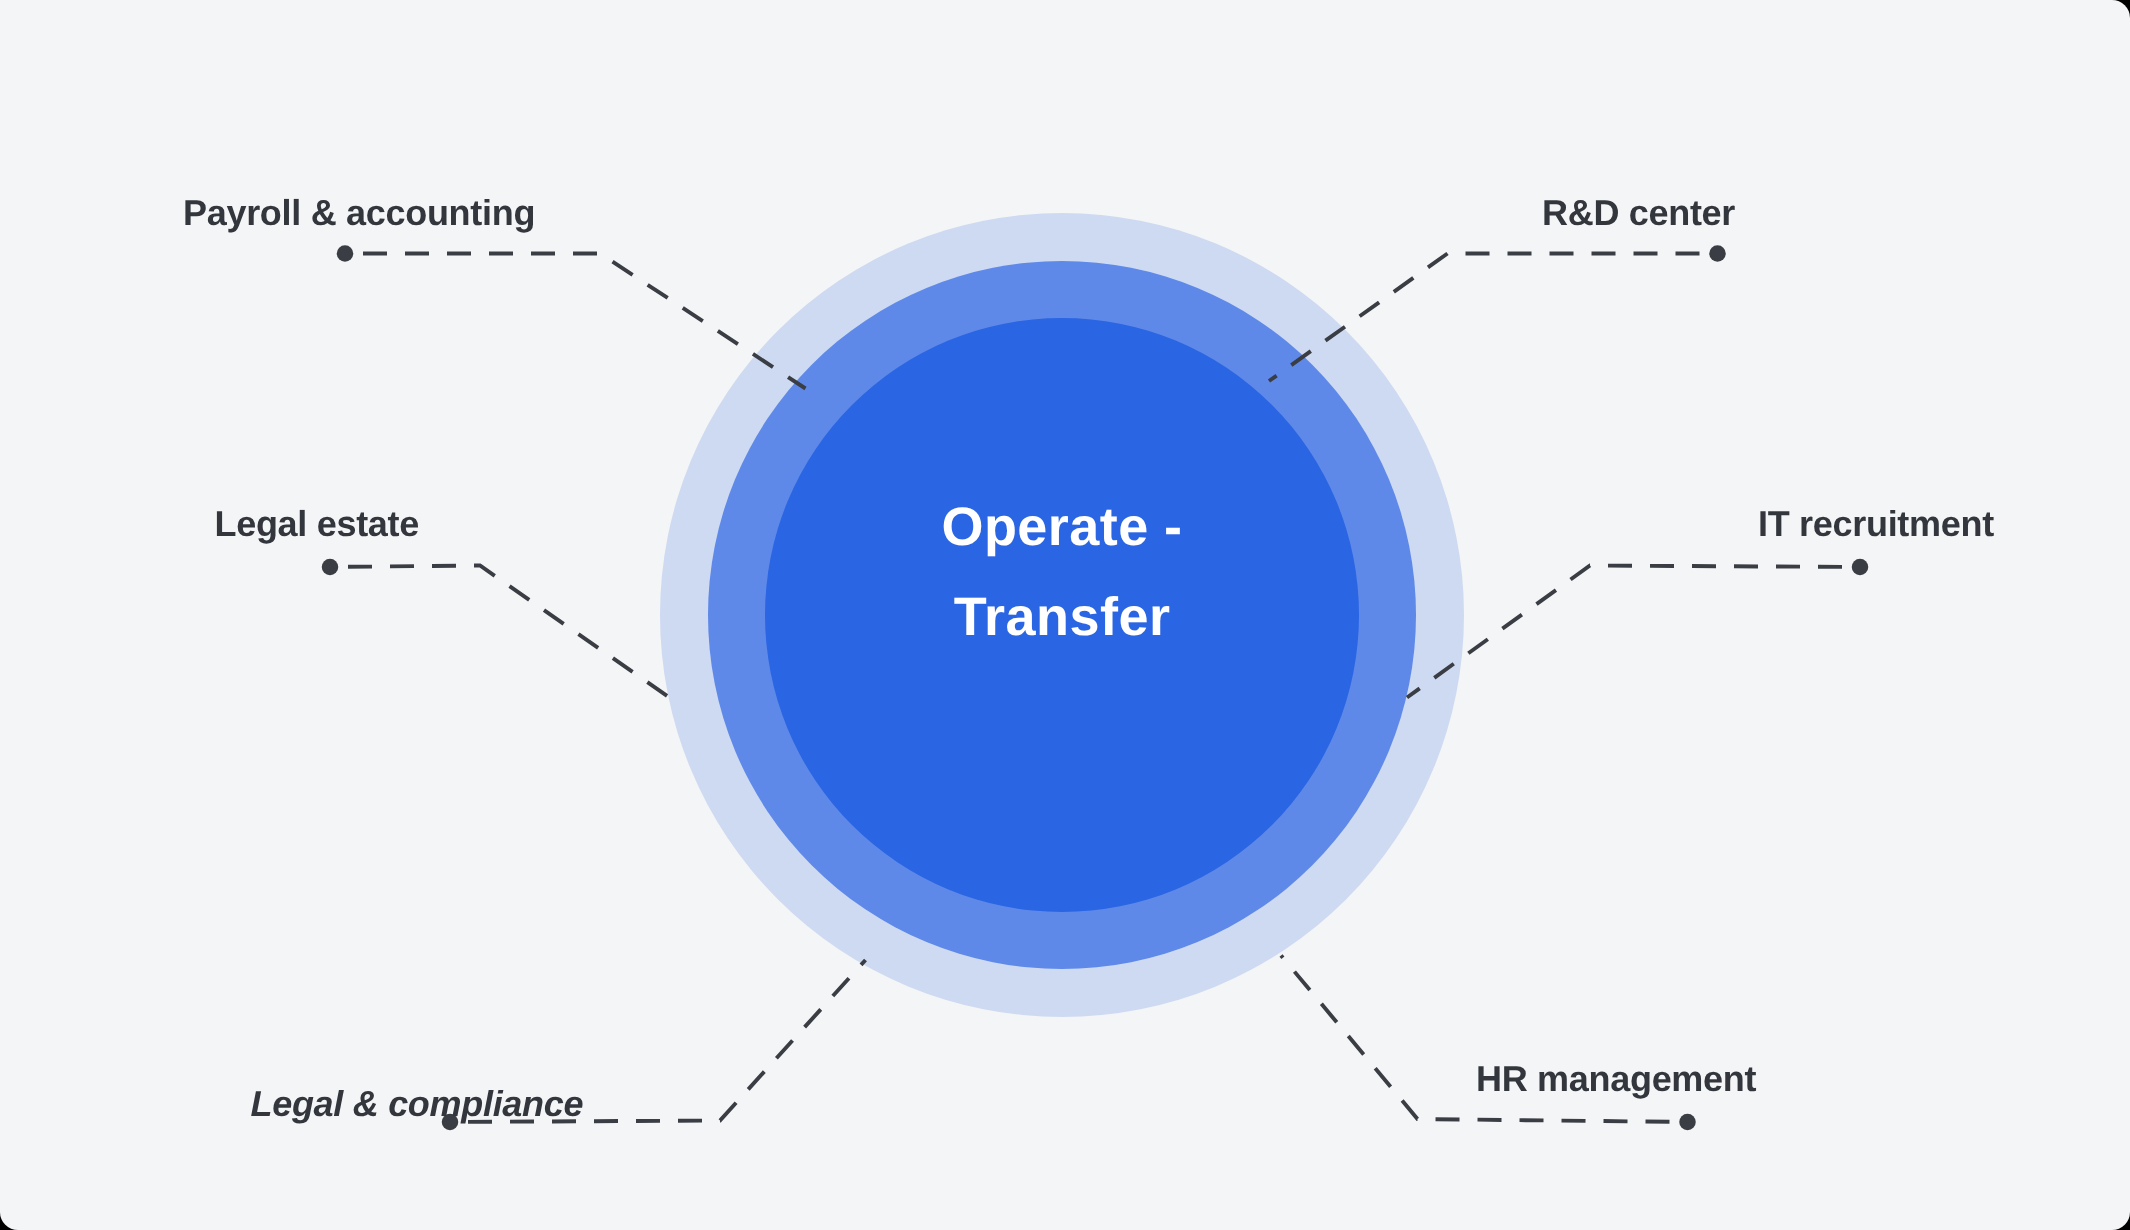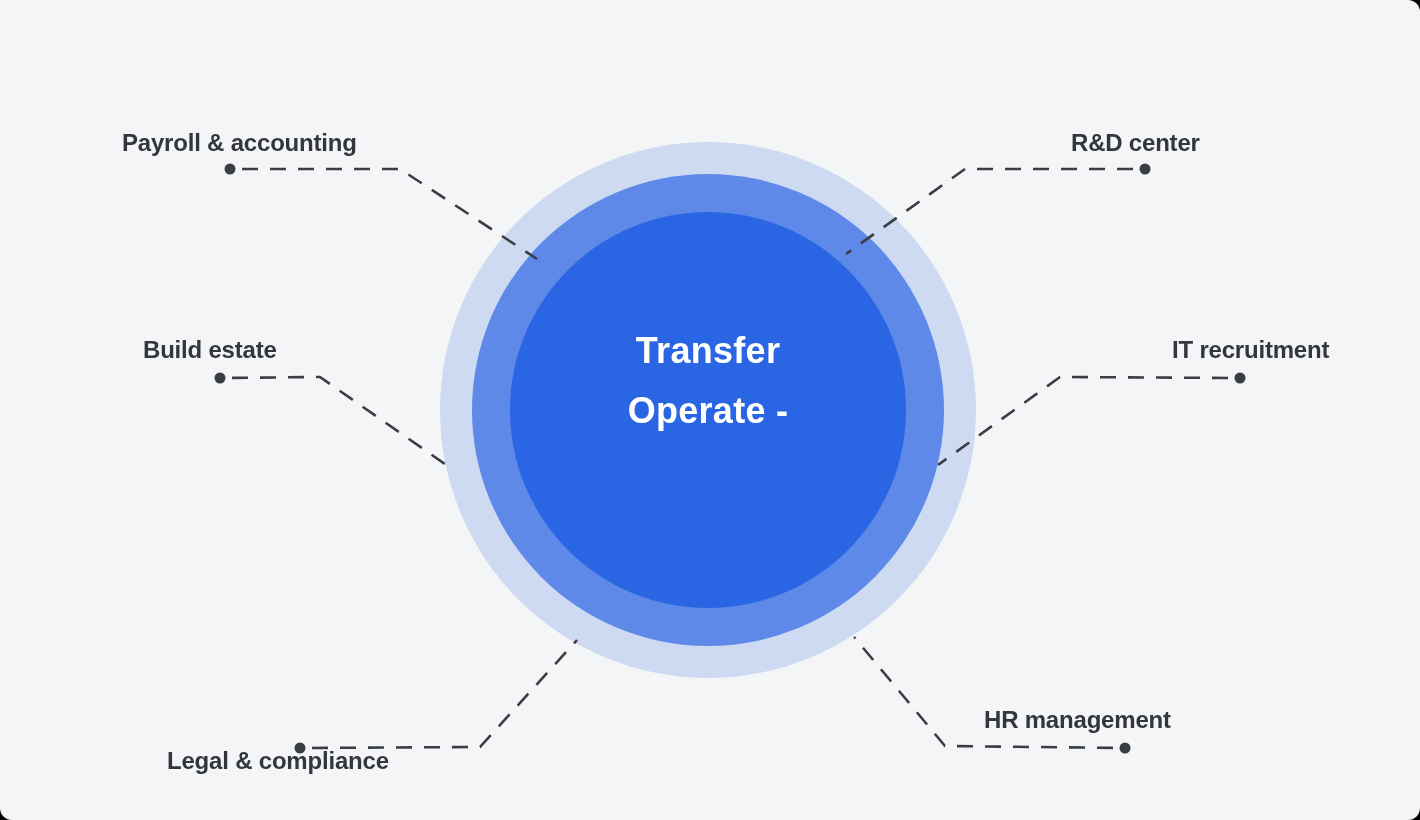--- a/index.html
+++ b/index.html
@@ -57,24 +57,24 @@
   .node-label {
     position: absolute;
     color: var(--label-text);
     font-size: 24px;
     font-weight: 700;
     line-height: 28px;
     letter-spacing: -0.2px;
     white-space: nowrap;
   }
   .label-payroll { left: 122px;  top: 129px; }
-  .label-rd      { left: 1071px; top: 129px; }
+  .label-rd      { left: 1028px; top: 129px; }
   .label-real    { left: 143px;  top: 336px; }
   .label-it      { left: 1172px; top: 336px; }
-  .label-legal   { left: 167px;  top: 747px; }
+  .label-legal   { left: 167px;  top: 723px; font-style: italic; }
   .label-hr      { left: 984px; top: 706px; }
 </style>
 </head>
 <body>
 
 <div class="canvas">
 
   <svg class="connector-layer" viewBox="0 0 1420 820" aria-hidden="true">
 
     <circle class="ring-outer" cx="708" cy="410" r="268"></circle>
@@ -90,24 +90,24 @@
 
     <circle class="dot" cx="230" cy="169" r="5.5"></circle>
     <circle class="dot" cx="1145" cy="169" r="5.5"></circle>
     <circle class="dot" cx="220" cy="378" r="5.5"></circle>
     <circle class="dot" cx="1240" cy="378" r="5.5"></circle>
     <circle class="dot" cx="300" cy="748" r="5.5"></circle>
     <circle class="dot" cx="1125" cy="748" r="5.5"></circle>
   </svg>
 
   <div class="center-text">
+    <div>Operate -</div>
     <div>Transfer</div>
-    <div>Operate -</div>
   </div>
 
   <div class="node-label label-payroll">Payroll &amp; accounting</div>
   <div class="node-label label-rd">R&amp;D center</div>
-  <div class="node-label label-real">Build estate</div>
+  <div class="node-label label-real">Legal estate</div>
   <div class="node-label label-it">IT recruitment</div>
   <div class="node-label label-legal">Legal &amp; compliance</div>
   <div class="node-label label-hr">HR management</div>
 
 </div>
 
 </body></html>

